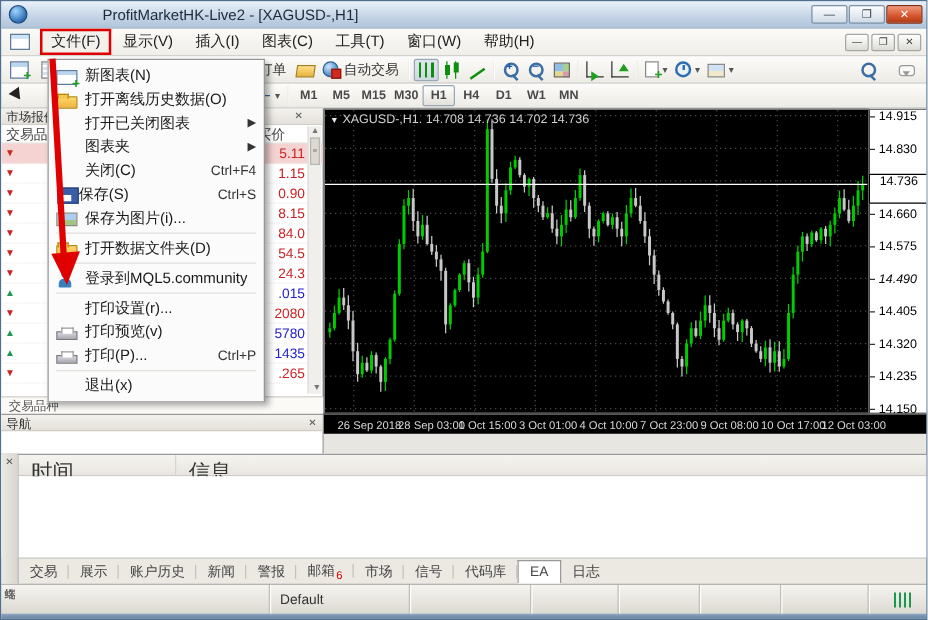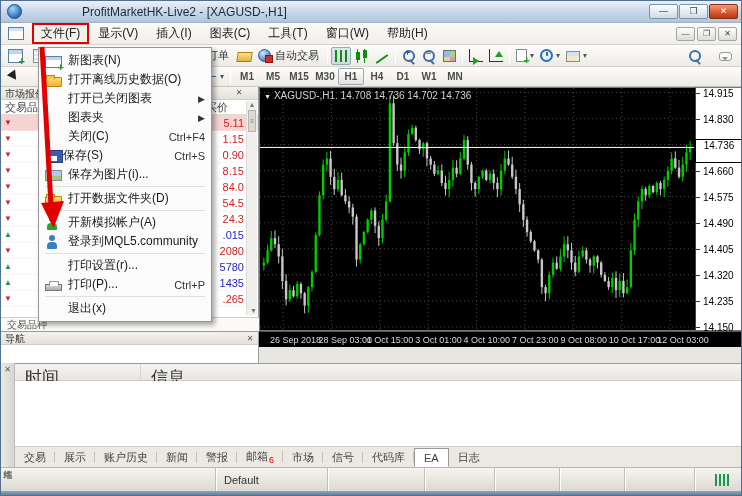--- a/index.html
+++ b/index.html
@@ -617,21 +617,21 @@
             <rect x="428.96034482758625" y="59.4278481012656" width="2.372413793103448" height="4.901265822784815" fill="#00CC00"></rect>
             <line x1="0" y1="59.4278481012656" x2="434" y2="59.4278481012656" stroke="#ffffff" stroke-width="1"></line>
           </svg>
       </div>
       <div class="priceaxis" id="price-axis">
           <div class="plabel" style="top: -0.405063px;">14.915</div>
           <div class="plabel" style="top: 25.6329px;">14.830</div>
           <div class="plabel" style="top: 51.6709px;">14.745</div>
           <div class="plabel" style="top: 77.7089px;">14.660</div>
           <div class="plabel" style="top: 103.747px;">14.575</div>
-          <div class="plabel" style="top: 129.785px;">14.490</div>
+          <div class="plabel" style="top: 129.785px; font-style: italic;">14.490</div>
           <div class="plabel" style="top: 155.823px;">14.405</div>
           <div class="plabel" style="top: 181.861px;">14.320</div>
           <div class="plabel" style="top: 207.899px;">14.235</div>
           <div class="plabel" style="top: 233.937px;">14.150</div>
         </div>
       <div class="pricetag" id="price-tag" style="top: 52.4278px;">14.736</div>
       <div class="timeaxis" id="time-axis">
           <div class="tlab" style="left: 11px;">26 Sep 2018</div>
           <div class="tlab" style="left: 59.4px;">28 Sep 03:00</div>
           <div class="tlab" style="left: 107.8px;">1 Oct 15:00</div>
@@ -721,31 +721,31 @@
         <span class="m-ic mic-image-icon"></span>
         <span class="m-label">保存为图片(i)...</span>
       </div>
       <div class="menu-sep"></div>
       <div class="menu-item">
         <span class="m-ic mic-folder-icon"></span>
         <span class="m-label">打开数据文件夹(D)</span>
       </div>
       <div class="menu-sep"></div>
       <div class="menu-item">
-        <span class="m-ic mic-user-icon"></span>
-        <span class="m-label">开新模拟帐户(A)</span>
-      </div>
-      <div class="menu-item">
         <span class="m-ic mic-user-community-icon"></span>
         <span class="m-label">登录到MQL5.community</span>
       </div>
       <div class="menu-sep"></div>
       <div class="menu-item">
         <span class="m-ic"></span>
         <span class="m-label">打印设置(r)...</span>
+      </div>
+      <div class="menu-item">
+        <span class="m-ic mic-print-preview-icon"></span>
+        <span class="m-label">打印预览(v)</span>
       </div>
       <div class="menu-item">
         <span class="m-ic mic-printer-icon"></span>
         <span class="m-label">打印(P)...</span>
         <span class="m-short">Ctrl+P</span>
       </div>
       <div class="menu-sep"></div>
       <div class="menu-item">
         <span class="m-ic"></span>
         <span class="m-label">退出(x)</span>

